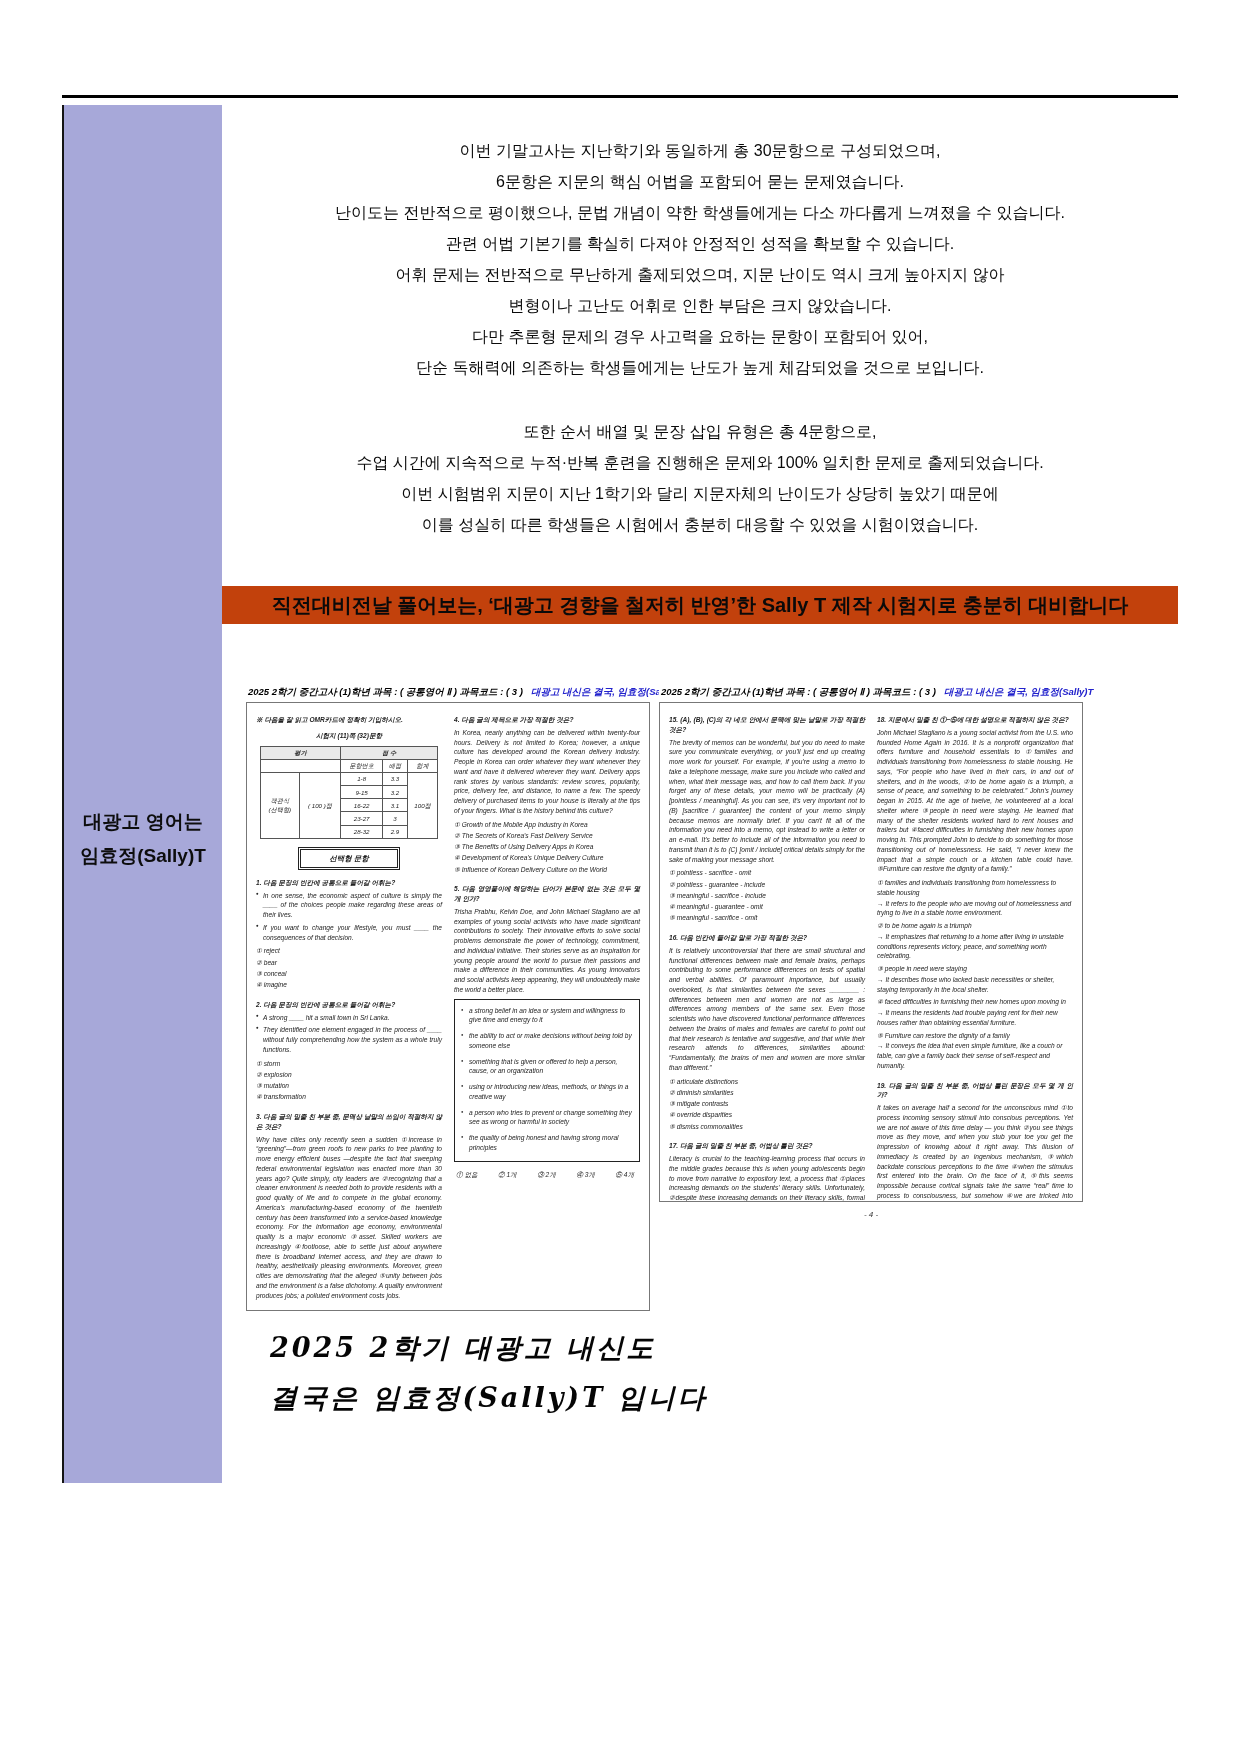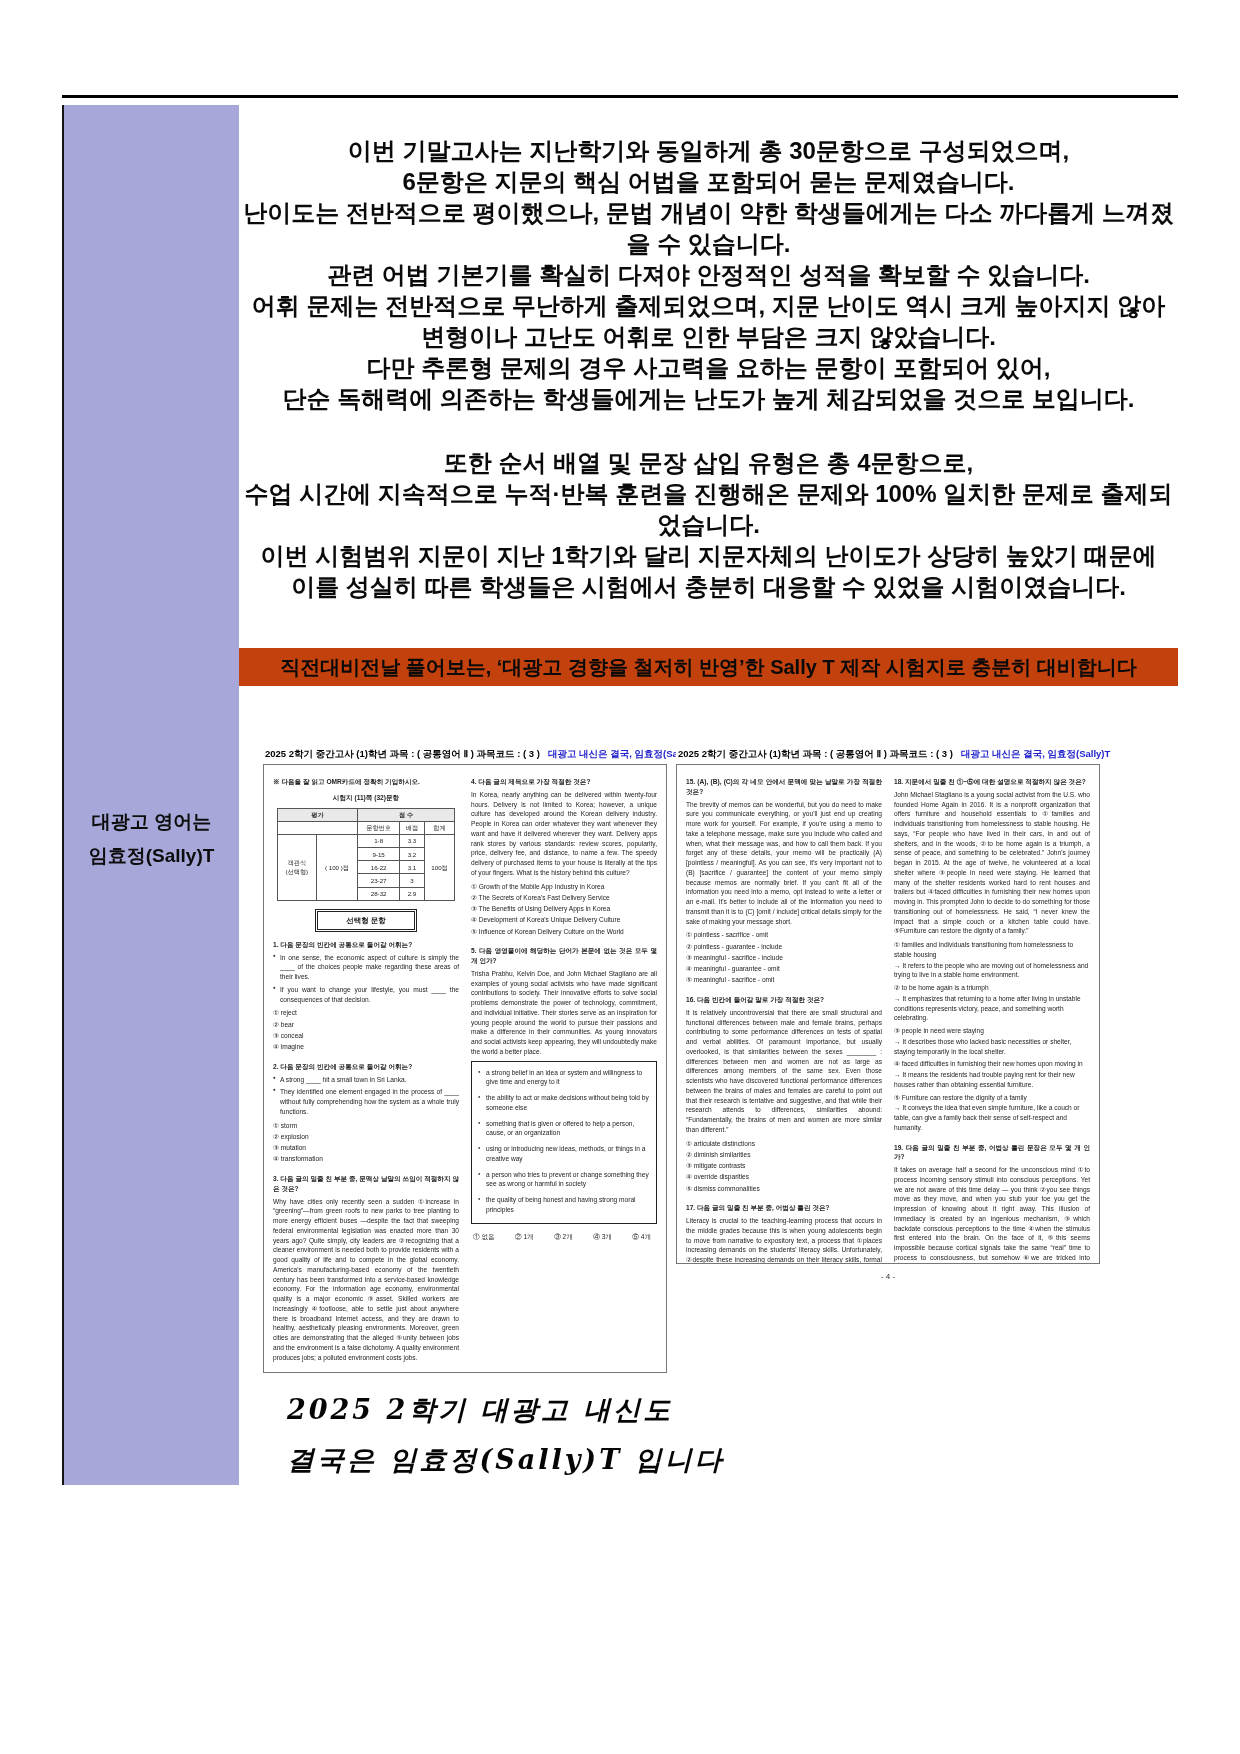--- a/index.html
+++ b/index.html
@@ -11,33 +11,33 @@
   .topline { height:3px; background:#000; }
   .header-row { display:flex; height:66px; }
   .header-num {
     width:160px; background:#d8d8d8; display:flex; align-items:center; justify-content:center;
     font-size:40px; font-weight:600; color:#2b2b2b; letter-spacing:1px;
   }
   .header-title-cell { flex:1; background:#f0f0f0; display:flex; align-items:center; padding-left:24px; }
   .header-title { font-size:33px; font-weight:800; letter-spacing:1px; }
   .body-row { display:flex; margin-top:7px; }
   .sidebar {
-    width:177px; min-height:1378px; background:#a7a8d9; border-left:2px solid #141414;
+    width:160px; min-height:1378px; background:#a7a8d9; border-left:2px solid #141414;
     box-sizing:border-box; position:relative; flex:none;
   }
   .sidebar-text { position:absolute; top:700px; width:100%; text-align:center; font-size:19px; font-weight:600; line-height:34px; color:#0d0d0d; }
   .main { flex:1; min-width:0; background:#fff; }
-  .summary { text-align:center; font-size:24px; font-weight:700; line-height:31px; color:#0a0a0a; margin-top:30px; }
+  .summary { text-align:center; font-size:16px; font-weight:400; line-height:31px; color:#0a0a0a; margin-top:30px; }
   .summary .blk + .blk { margin-top:33px; }
   .highlight-band {
     margin-top:46px; height:38px; background:#c2410c;
     display:flex; align-items:center; justify-content:center;
     font-size:20px; font-weight:700; color:#0a0a0a;
   }
-  .exam-row { display:flex; gap:9px; margin:62px 0 7px 24px; align-items:flex-start; }
+  .exam-row { display:flex; gap:9px; margin:62px 0 7px 24px; align-items:flex-start;font-style:italic; }
   .exam-page { background:#fff; }
   .exam-page.left { width:404px; }
   .exam-page.right { width:424px; }
   .exam-header { display:flex; justify-content:space-between; align-items:baseline; font-size:9.5px; font-weight:700; padding:0 2px 3px 2px; white-space:nowrap; }
   .exam-brand { color:#2222cc; font-weight:800; margin-left:8px; }
   .exam-box { border:1.2px solid #777; display:flex; gap:12px; padding:12px 9px; box-sizing:border-box; overflow:hidden; }
   .left .exam-box { height:609px; }
   .right .exam-box { height:500px; }
   .exam-col { flex:1; min-width:0; font-size:6.6px; line-height:1.48; color:#222; text-align:justify; }
   .omr { font-weight:700; margin:0 0 6px; }

